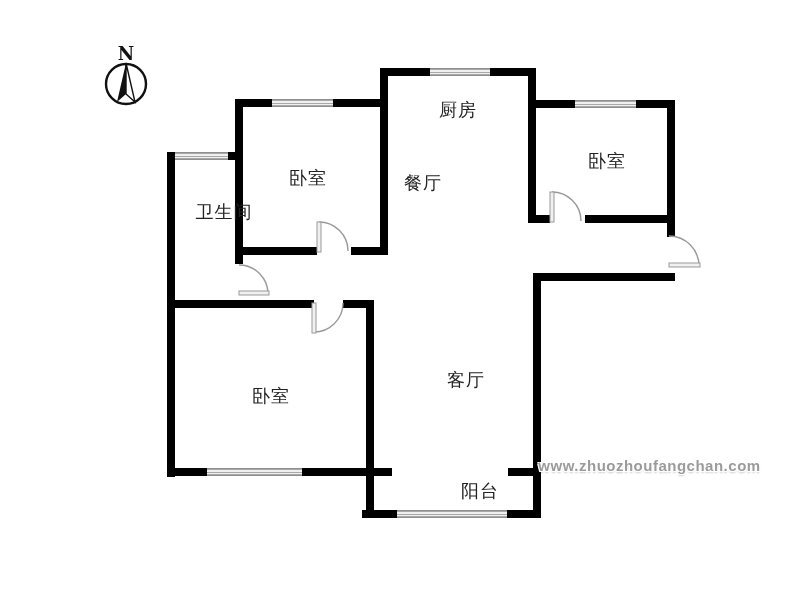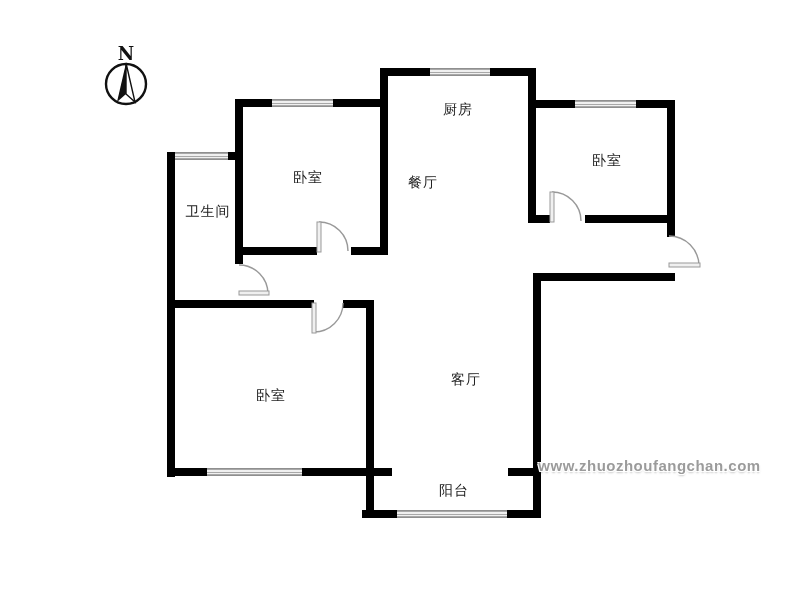--- a/index.html
+++ b/index.html
@@ -8,21 +8,21 @@
     font-family:"Liberation Sans","DejaVu Sans",sans-serif;
   }
   .wall{position:absolute;background:#000;}
   .win{
     position:absolute;height:8px;
     background:repeating-linear-gradient(to bottom,#a8a8a8 0 1px,#f0f0f0 1px 2.6px);
     border-top:1px solid #8f8f8f;border-bottom:1px solid #8f8f8f;box-sizing:border-box;
   }
   .room-label{
     position:absolute;transform:translate(-50%,-50%);
-    font-size:14px;color:#222;letter-spacing:1px;white-space:nowrap;
+    font-size:18px;color:#222;letter-spacing:1px;white-space:nowrap;
   }
   .doors,.compass{position:absolute;left:0;top:0;}
   .watermark{
     position:absolute;left:522px;top:456px;width:255px;text-align:center;
     color:#9b9b9b;font-weight:bold;
     text-shadow:1px 1px 0 #fff,-1px -1px 0 #fff,1px -1px 0 #fff,-1px 1px 0 #fff,0 2px 2px rgba(90,90,90,.35);
   }
   .watermark .wm-name{font-size:23px;letter-spacing:4px;line-height:24px;}
   .watermark .wm-url{font-size:15px;letter-spacing:.5px;line-height:20px;}
 </style>
@@ -103,22 +103,22 @@
     <text x="28" y="24" text-anchor="middle" font-family="DejaVu Serif, serif" font-weight="bold" font-size="18" fill="#111">N</text>
     <circle cx="28" cy="48" r="20" fill="none" stroke="#111" stroke-width="2.4"></circle>
     <polygon points="28,27 19,66 28,58" fill="#111"></polygon>
     <polygon points="28,27 37,66 28,58" fill="#fff" stroke="#111" stroke-width="1.4"></polygon>
   </svg>
 
   <div class="room-label" style="left:458px;top:110px">厨房</div>
   <div class="room-label" style="left:423px;top:183px">餐厅</div>
   <div class="room-label" style="left:308px;top:178px">卧室</div>
   <div class="room-label" style="left:607px;top:161px">卧室</div>
-  <div class="room-label" style="left:208px;top:212px">卫生间</div>
+  <div class="room-label" style="left:224px;top:212px">卫生间</div>
   <div class="room-label" style="left:271px;top:396px">卧室</div>
   <div class="room-label" style="left:466px;top:380px">客厅</div>
-  <div class="room-label" style="left:454px;top:491px">阳台</div>
+  <div class="room-label" style="left:480px;top:491px">阳台</div>
 
   <div class="watermark">
     <div class="wm-url">www.zhuozhoufangchan.com</div>
   </div>
 
 </div>
 
 </body></html>

